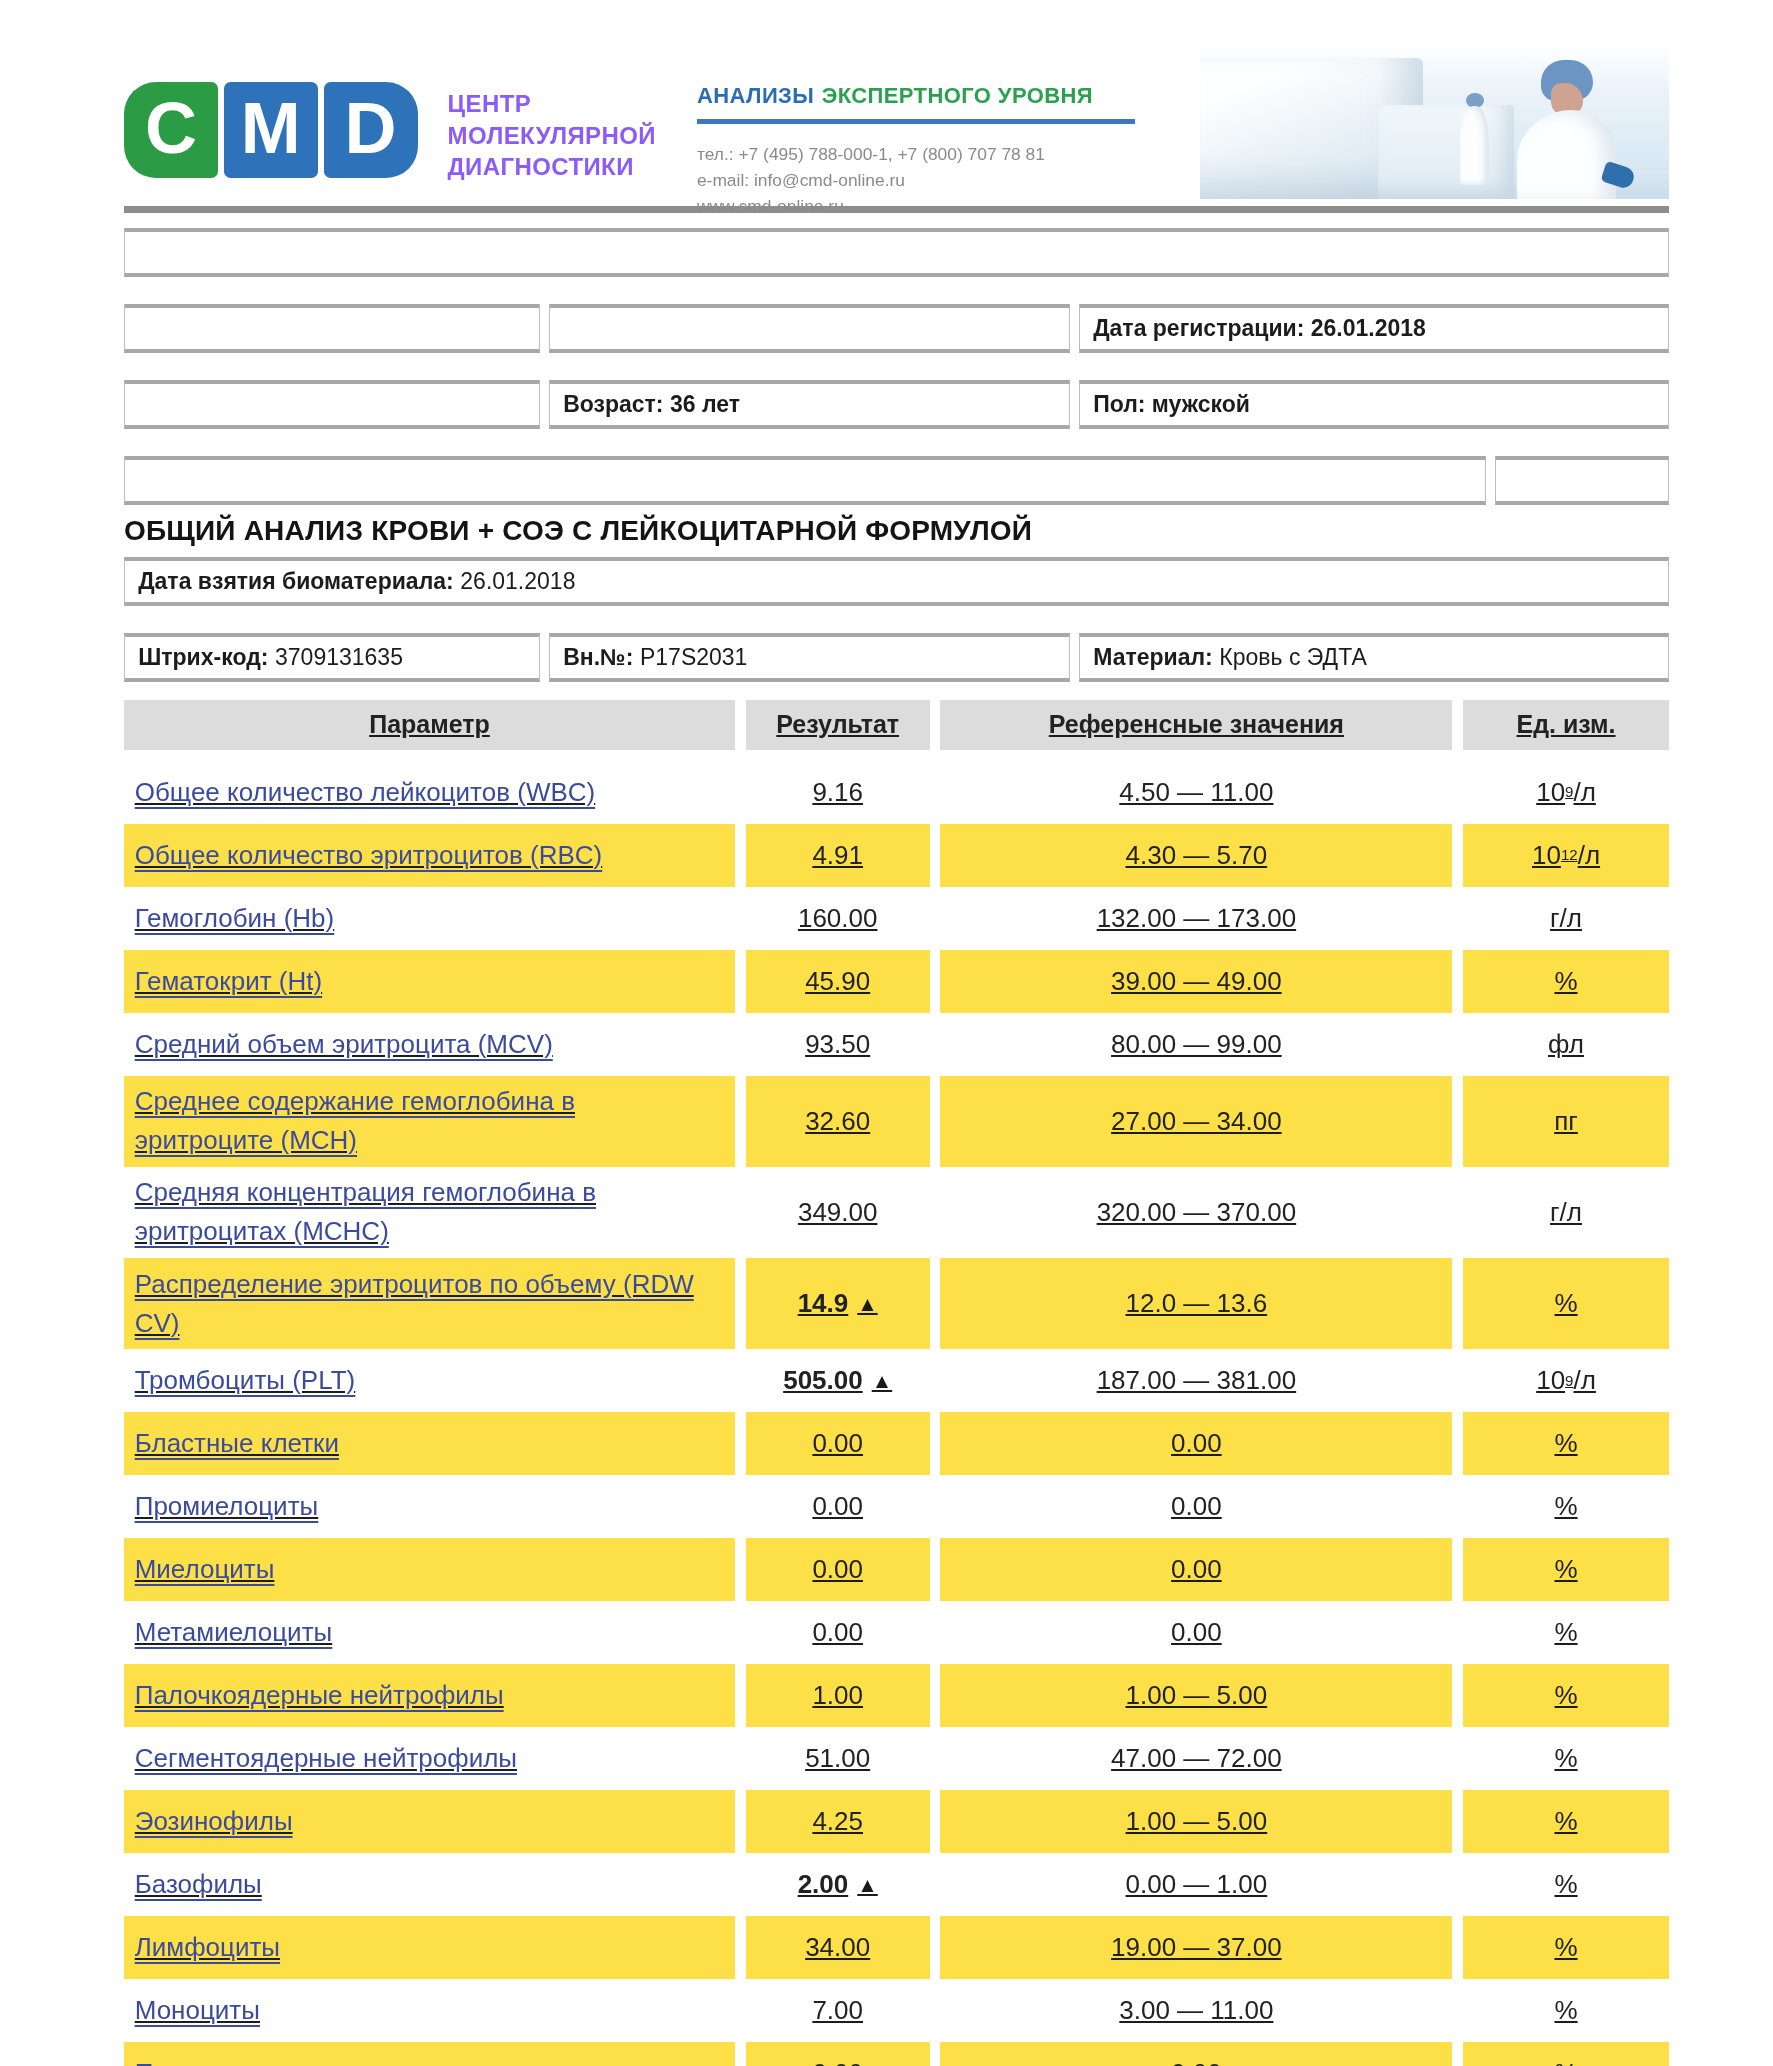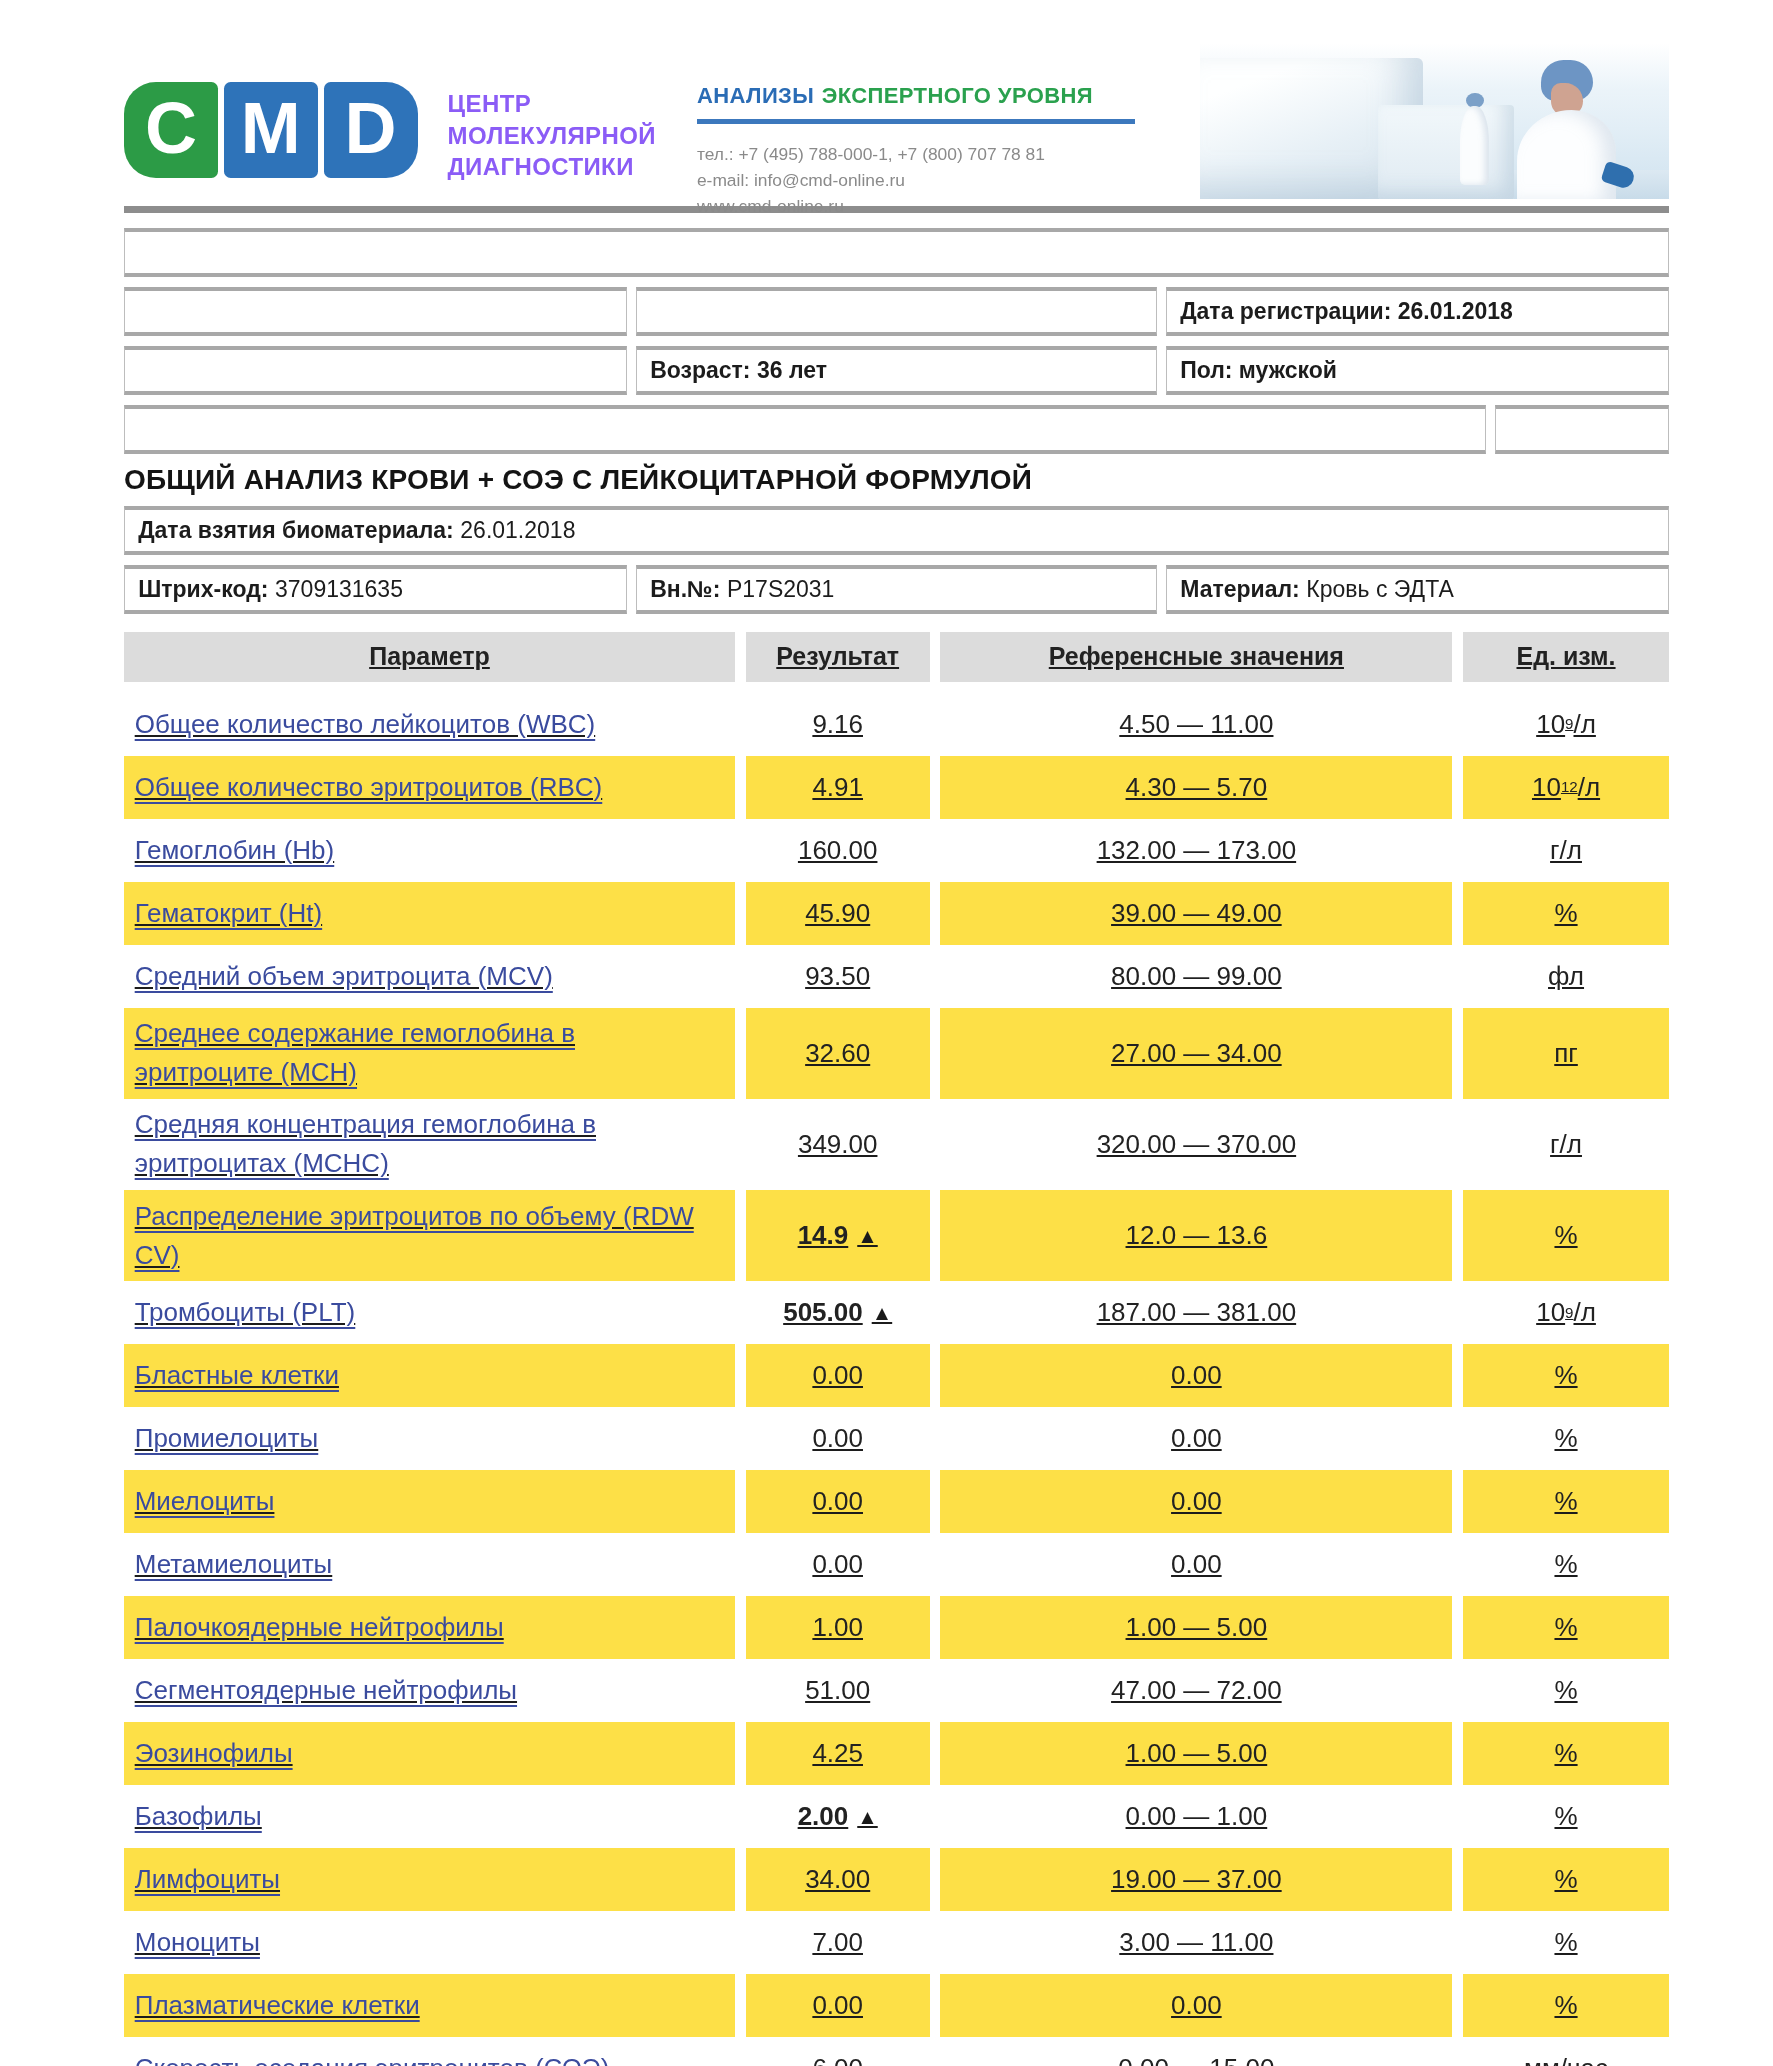--- a/index.html
+++ b/index.html
@@ -47,23 +47,23 @@
   .ph-person-sm{position:absolute;left:256px;top:50px;width:37px;height:95px;}
   .ph-cap-sm{position:absolute;left:10.3px;top:0;width:17.4px;height:15px;background:#7ba0c8;border-radius:50%;}
   .ph-body-sm{position:absolute;left:4.1px;top:13.2px;width:29px;height:79px;background:#fbfdfe;
               border-radius:45% 45% 5px 5px;box-shadow:inset -4.1px 0 6.6px rgba(170,190,210,.4);}
   .header-divider{height:7.4px;background:#8d8d8d;margin-top:4.1px;}
 
   
   .ibox{border:1.7px solid #bdbdbd;border-top:4.5px solid #a8a8a8;border-bottom:4.5px solid #a8a8a8;
         background:#fff;box-sizing:border-box;height:49px;display:flex;align-items:center;
         padding:0 13.2px;font-size:23px;white-space:nowrap;overflow:hidden;}
-  .box-row{display:flex;gap:9px;margin-top:10px;}
+  .box-row{display:flex;gap:9px;margin-top:27px;}
   .row-first{margin-top:15px;}
-  .w1{width:503px;}
+  .w1{width:416px;}
   .w2{width:521px;}
   .grow{flex:1;}
   .w-small{width:174px;}
   .lbl-sp{font-weight:700;margin-right:6.6px;}
   .bold-line{font-weight:700;}
 
   
   .doc-title{margin-top:10px;font-size:28px;font-weight:700;letter-spacing:0.2px;color:#141414;}
 
   

